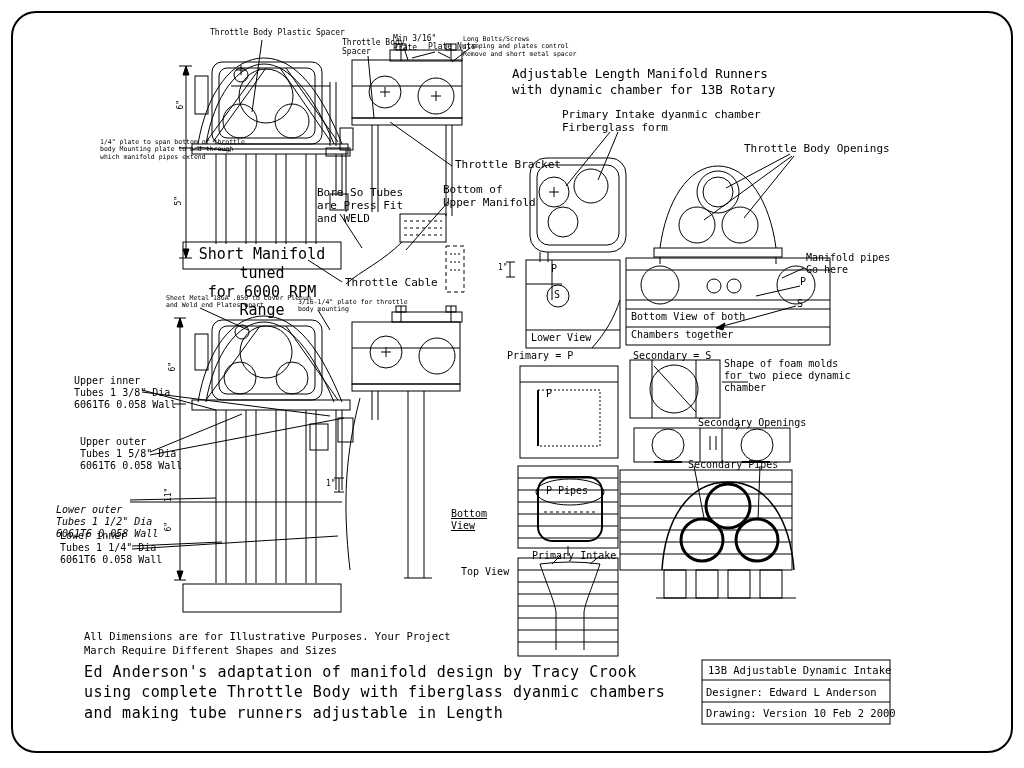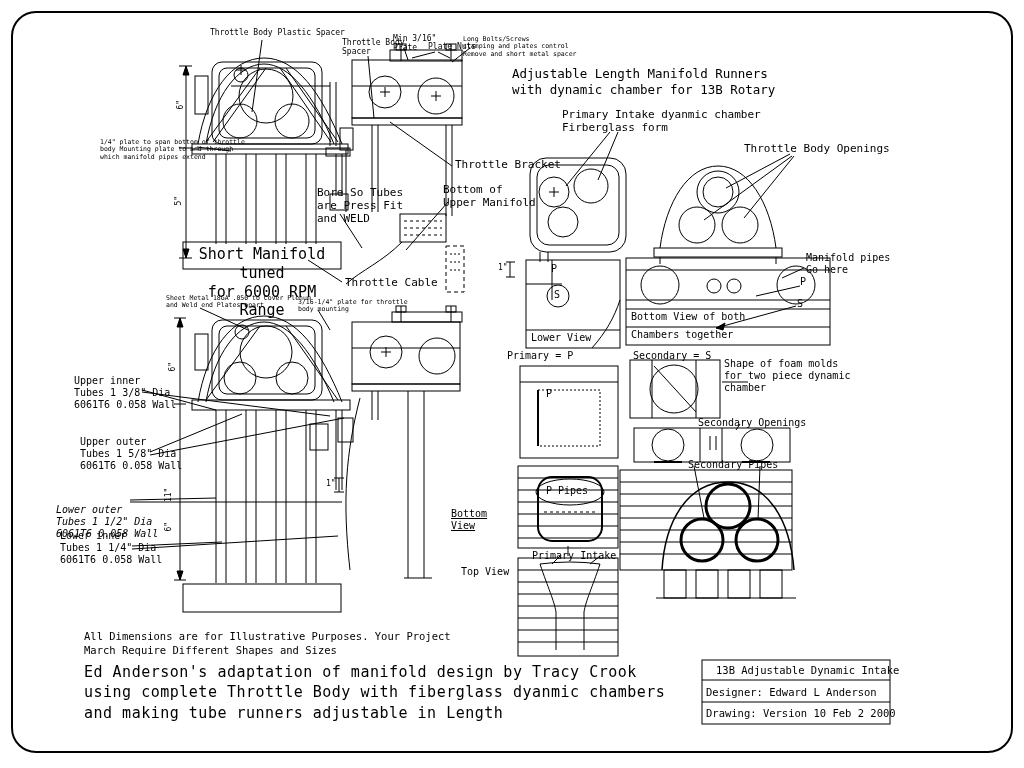--- a/index.html
+++ b/index.html
@@ -299,17 +299,17 @@
 <div class="lbl dim" style="left:164px;top:522px;">6"</div>
 <div class="lbl small" style="left:498px;top:263px;">1"</div>
 <div class="lbl small" style="left:326px;top:479px;">1"</div>
 
 <div class="lbl disc" style="left:84px;top:630px;">All Dimensions are for Illustrative Purposes. Your Project
 March Require Different Shapes and Sizes</div>
 <div class="lbl footer" style="left:84px;top:662px;">Ed Anderson's adaptation of manifold design by Tracy Crook
 using complete Throttle Body with fiberglass dyanmic chambers
 and making tube runners adjustable in Length</div>
 
-<div class="lbl tb" style="left:708px;top:664px;margin-left:8px;">13B Adjustable Dynamic Intake</div>
+<div class="lbl tb" style="left:708px;top:664px;">13B Adjustable Dynamic Intake</div>
 <div class="lbl tb" style="left:706px;top:686px;">Designer:  Edward L Anderson</div>
 <div class="lbl tb" style="left:706px;top:707px;">Drawing:  Version 10 Feb 2 2000</div>
 
 </div>
 
 </body></html>

